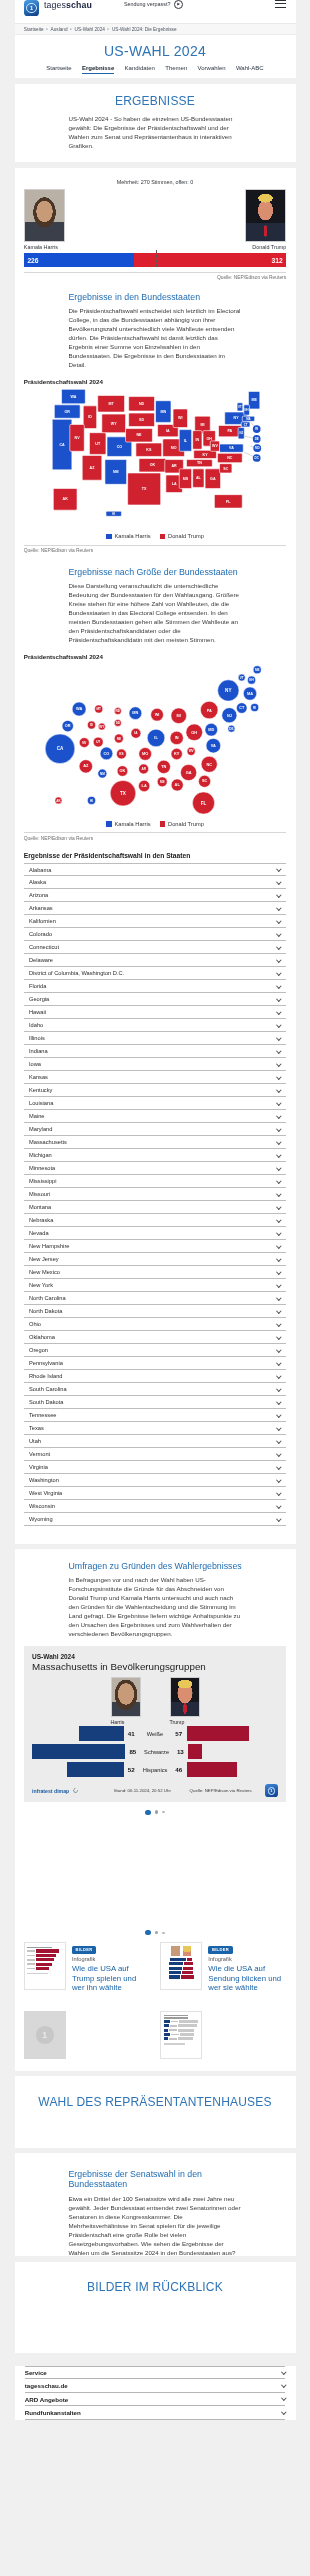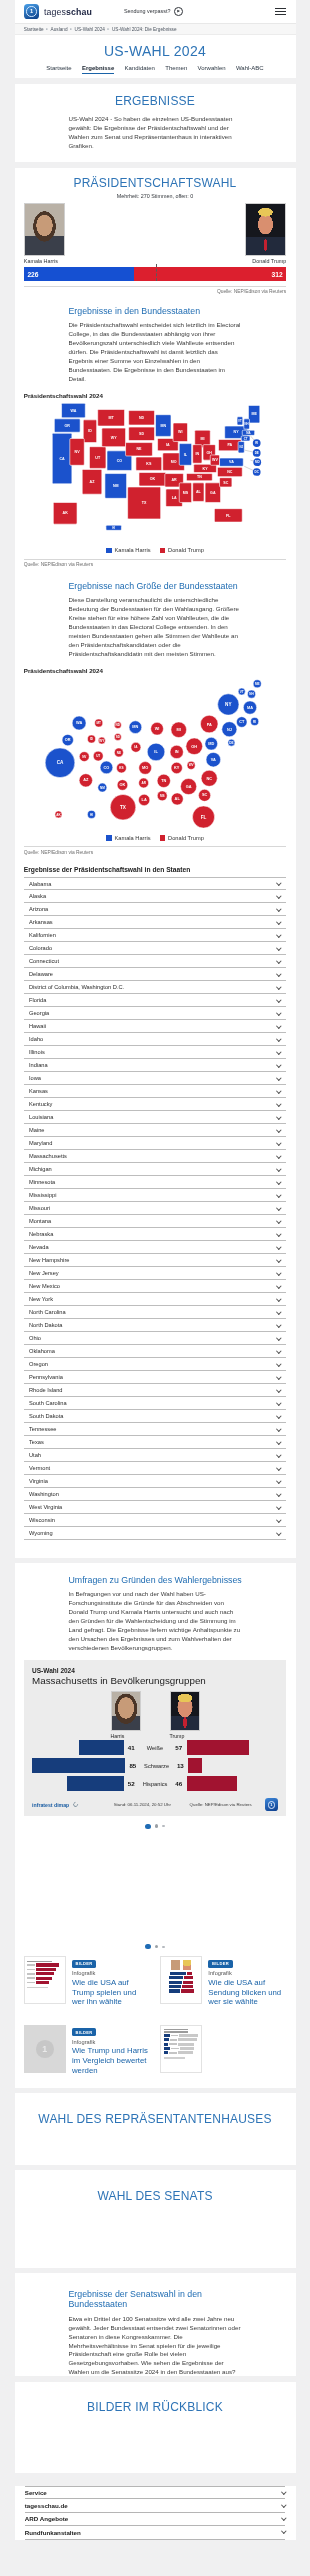--- a/index.html
+++ b/index.html
@@ -2,21 +2,21 @@
 <html lang="de" style="font-size:8.3px"><head>
 <meta charset="utf-8">
 <style>
   *{box-sizing:border-box;margin:0;padding:0}
   html,body{width:310px}
   body{height:2576px;overflow:hidden;background:#f0f0f1;font-family:"Liberation Sans",sans-serif;color:#333}
   .wrap{width:281px;margin:0 auto}
   .card{background:#fff;margin-bottom:5.2px}
   .hairline{border:none;border-top:0.5px solid #d7d7d7;margin:0 9.3px}
   
-  .topbar{display:flex;align-items:center;height:23px;padding:0 9.3px}
+  .topbar{display:flex;align-items:flex-start;height:23px;padding:0 9.3px}
   .applogo{width:15.5px;height:15.5px;border-radius:3.6px;background:linear-gradient(160deg,#4aa0e8,#0b3d85);display:flex;align-items:center;justify-content:center;flex:0 0 auto}
   .applogo .ring{width:10.3px;height:10.3px;border-radius:50%;border:1px solid #cfe6ff;color:#fff;font-size:5.7px;font-weight:bold;display:flex;align-items:center;justify-content:center}
   .wordmark{font-size:8.8px;color:#1c2340;margin-left:4.7px;letter-spacing:0.1px}
   .wordmark b{font-weight:bold}
   .missed{display:flex;align-items:center;gap:3.6px;margin-left:32px;font-size:5.4px;color:#30343a}
   .playico{width:8.8px;height:8.8px;border:0.7px solid #30343a;border-radius:50%;display:flex;align-items:center;justify-content:center;font-size:3.6px;color:#30343a;padding-left:0.5px}
   .burger{margin-left:auto;display:flex;flex-direction:column;gap:2.1px;cursor:pointer}
   .burger i{display:block;width:11px;height:1.2px;background:#2c2f33}
   .crumbs{background:#f7f7f7;border-top:0.5px solid #e8e8e8;border-bottom:0.5px solid #ececec;padding:2.6px 9.3px;font-size:4.7px;color:#4c5560;display:flex;gap:2.6px;align-items:center}
   .crumbs .sep{color:#96a0aa;font-size:3.6px}
@@ -156,21 +156,20 @@
         <div class="tab">Wahl-ABC</div>
       </div>
   </div>
 
   <div class="card" style="padding:10.3px 0 11.4px">
     <div class="secTitle">ERGEBNISSE</div>
     <p class="lead narrow" style="margin-top:7.2px">US-Wahl 2024 - So haben die einzelnen US-Bundesstaaten gewählt: Die Ergebnisse der Präsidentschaftswahl und der Wahlen zum Senat und Repräsentantenhaus in interaktiven Grafiken.</p>
   </div>
 
   <div class="card" style="padding:8.3px 0 9.3px">
-    <div class="secTitle">PRÄSIDENTSCHAFTSWAHL</div>
     <div class="duelnote">Mehrheit: 270 Stimmen, offen: 0</div>
 
     <div class="duel">
       <div class="cands">
         <div>
             <div class="photo ph-harris"></div>
           </div>
         <div>
             <div class="photo ph-trump"></div>
           </div>
@@ -782,21 +781,20 @@
               <div class="mini-bar-b" style="width: 11.6px;"></div>
               <div class="mini-bar-r" style="width: 12.4px;"></div>
             </div>
           </div>
           <div class="tmeta"><span class="badge">BILDER</span><div class="kicker">Infografik</div><div class="ttitle">Wie die USA auf Sendung blicken und wer sie wählte</div></div>
         </div>
         <div class="teaser">
           <div class="thumb gray">
             <div class="globe">1</div>
           </div>
-          <div class="tmeta"><span class="badge">BILDER</span><div class="kicker">Infografik</div><div class="ttitle">Wie Trump und Harris im Vergleich bewertet werden</div></div>
         </div>
         <div class="teaser">
           <div class="thumb">
             <div class="mini-title"></div>
             <div class="mini-title"></div>
             <div class="mini-row">
               <div class="mini-bar-b" style="width: 6.2px;"></div>
               <div class="mini-lab"></div>
               <div class="mini-bar-g" style="width: 18.6px;"></div>
             </div>
@@ -823,23 +821,20 @@
             <div class="mini-foot"></div>
           </div>
         </div>
       </div>
   </div>
 
   <div class="card bigsec" style="height:72px">
     <div class="secTitle">WAHL DES REPRÄSENTANTENHAUSES</div>
   </div>
 
-  <div class="card bigsec" style="height:98px">
-    <div class="secTitle">WAHL DES SENATS</div>
-  </div>
 
   <div class="card" style="height:103px;padding-top:16px">
     <div class="narrow">
       <div class="subhead">Ergebnisse der Senatswahl in den Bundesstaaten</div>
       <p class="lead">Etwa ein Drittel der 100 Senatssitze wird alle zwei Jahre neu gewählt. Jeder Bundesstaat entsendet zwei Senatorinnen oder Senatoren in diese Kongresskammer. Die Mehrheitsverhältnisse im Senat spielen für die jeweilige Präsidentschaft eine große Rolle bei vielen Gesetzgebungsvorhaben. Wie sehen die Ergebnisse der Wahlen um die Senatssitze 2024 in den Bundesstaaten aus?</p>
     </div>
   </div>
 
   <div class="card bigsec" style="height:91px">
     <div class="secTitle">BILDER IM RÜCKBLICK</div>

